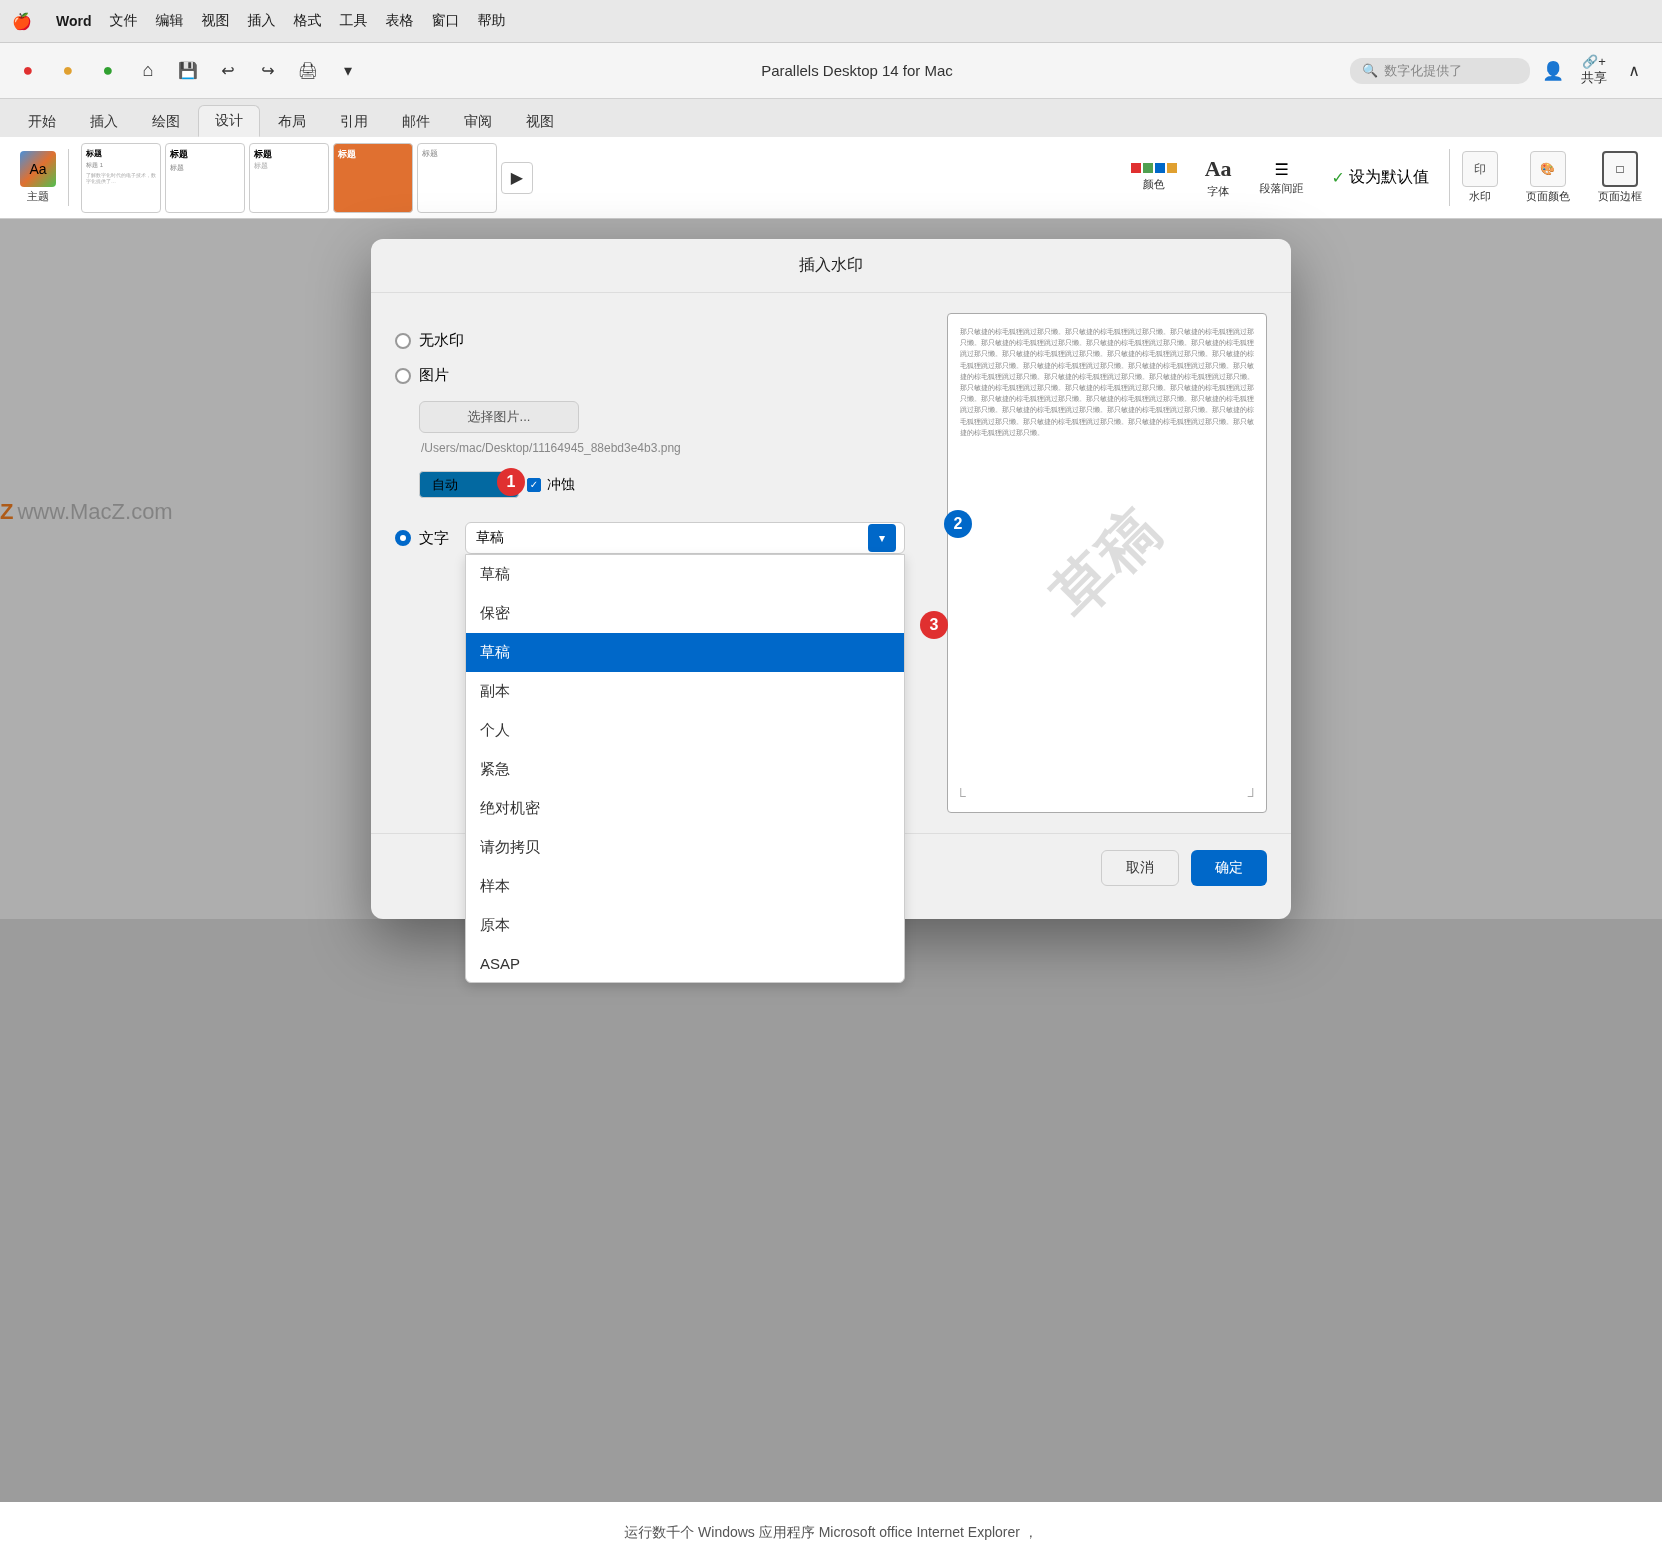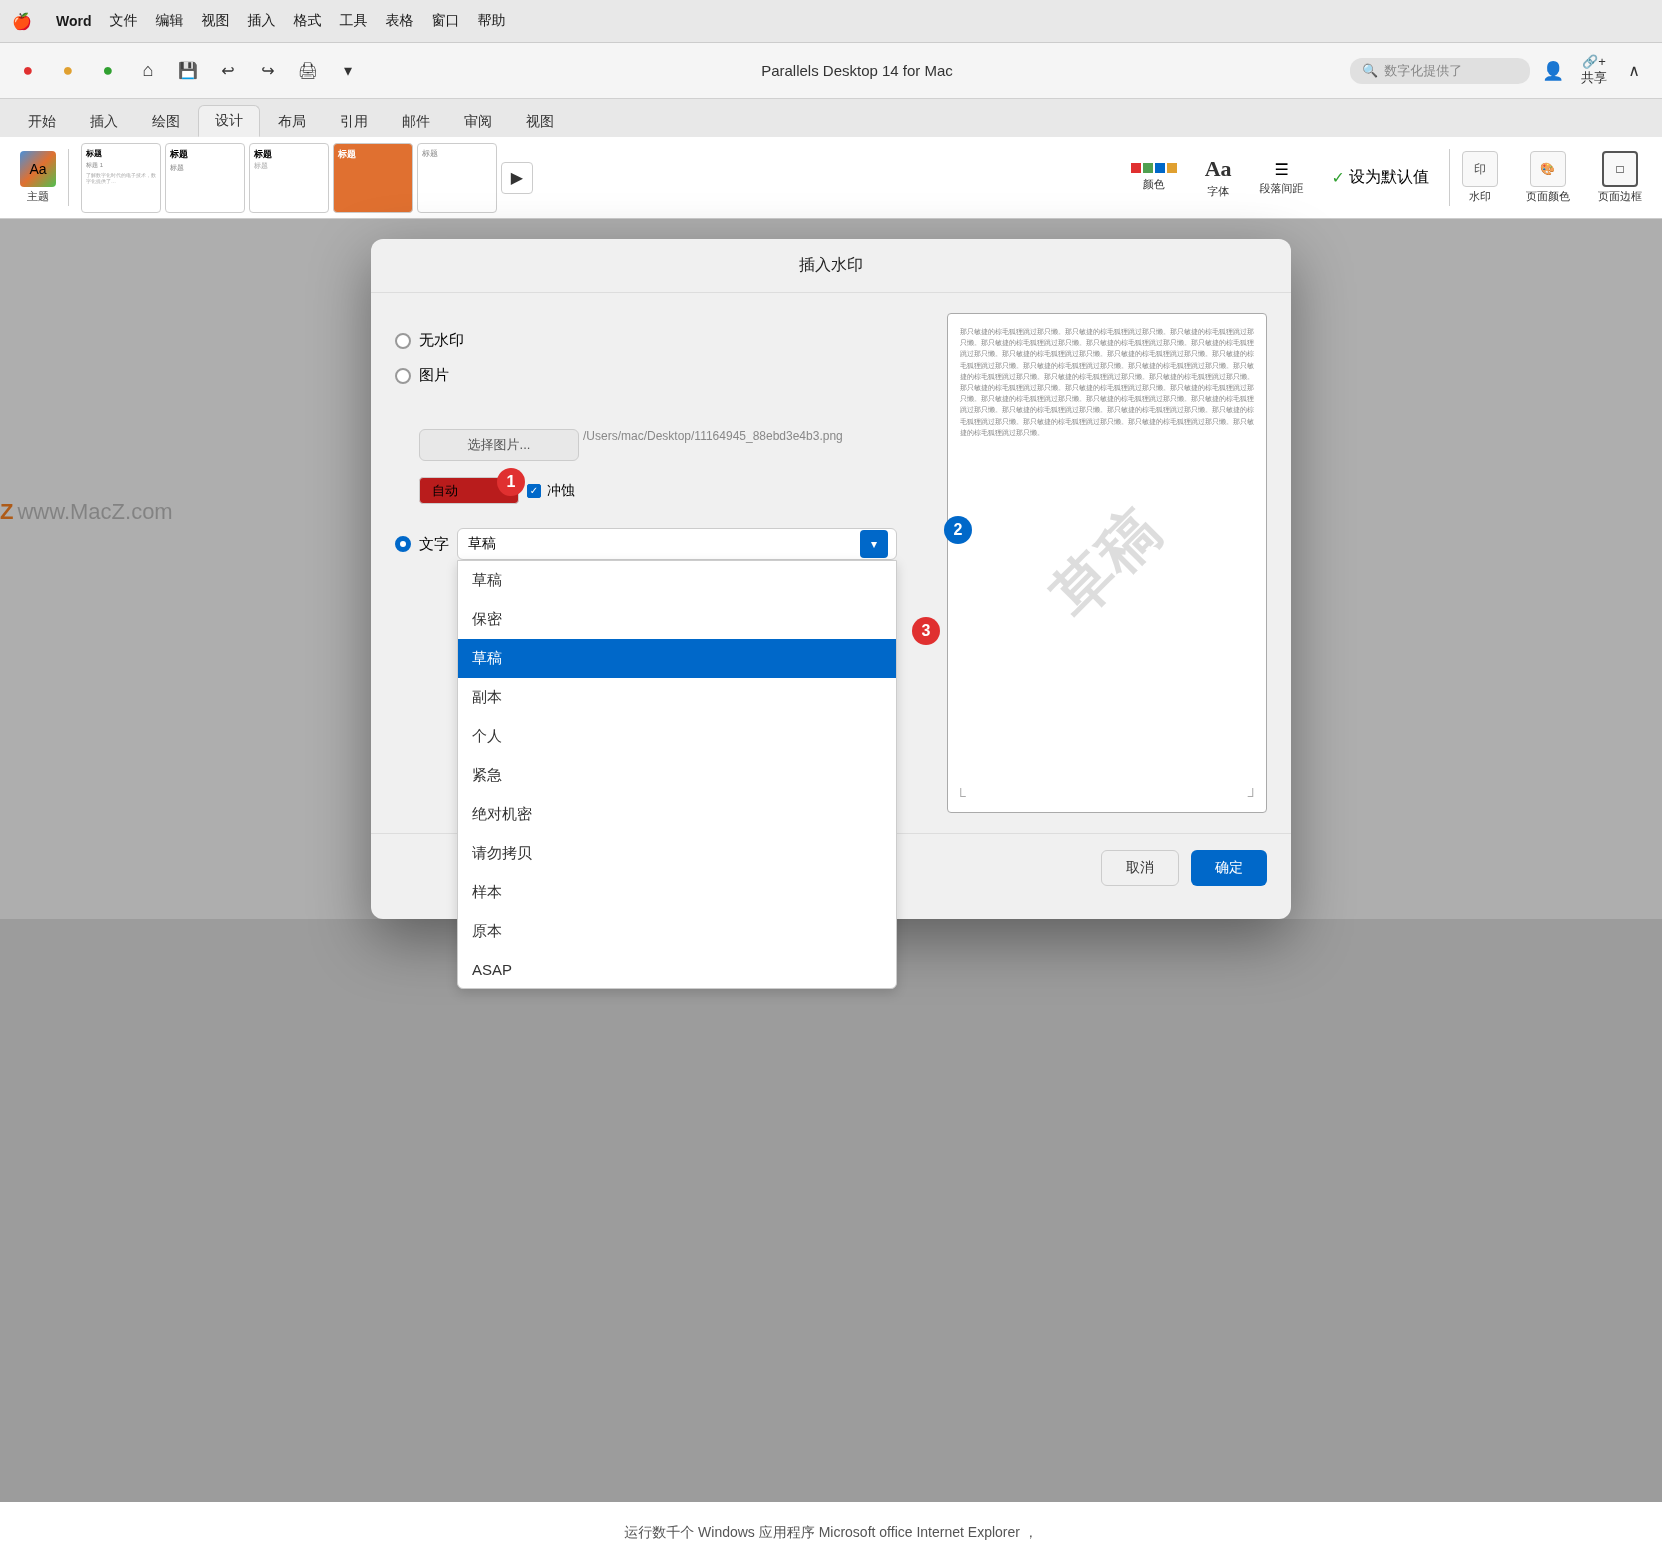--- a/index.html
+++ b/index.html
@@ -207,23 +207,22 @@
     .radio-circle.selected::after {
       content: '';
       width: 6px; height: 6px;
       border-radius: 50%;
       background: white;
     }
 
     .image-section {
       padding-left: 24px;
       display: flex;
-      flex-direction: row;
-      gap: 2px;
-      margin-top: 28px;
+      flex-direction: column;
+      gap: 8px;
     }
     .choose-image-btn {
       background: #e8e8e8;
       border: 1px solid #ccc;
       border-radius: 6px;
       padding: 6px 16px;
       font-size: 13px;
       color: #555;
       cursor: pointer;
       width: 160px;
@@ -236,21 +235,21 @@
     }
     .auto-row {
       display: flex; align-items: center; gap: 8px;
       padding-left: 24px;
     }
     .auto-select {
       padding: 4px 8px;
       border: 1px solid #ccc;
       border-radius: 4px;
       font-size: 13px;
-      background: #b91c1c;
+      background: #0369a1;
       cursor: pointer;
       width: 100px;
     }
     .checkbox-row {
       display: flex; align-items: center; gap: 6px;
       font-size: 14px;
     }
     .checkbox-box {
       width: 14px; height: 14px;
       border: 1px solid #999;
@@ -634,21 +633,21 @@
           </div>
 
           <div class="text-section" style="margin-top:8px; position:relative;">
 
             <div class="badge badge-blue" style="position:absolute; top:-12px; right:-45px; z-index:300;">
               <span>2</span>
             </div>
 
             <div class="text-row-main">
               <div class="radio-circle selected"></div>
-              <span style="font-size:15px; font-weight:500;">文字</span>
+              <span style="margin-right:8px; font-size:15px; font-weight:500;">文字</span>
               <div class="text-dropdown-container">
                 <div class="text-dropdown-trigger">
                   <span>草稿</span>
                   <div class="arrow">▾</div>
                 </div>
 
                 <div class="dropdown-list">
                   <div class="dropdown-item">草稿</div>
                   <div class="dropdown-item">保密</div>
                   <div class="dropdown-item selected-item">草稿</div>

